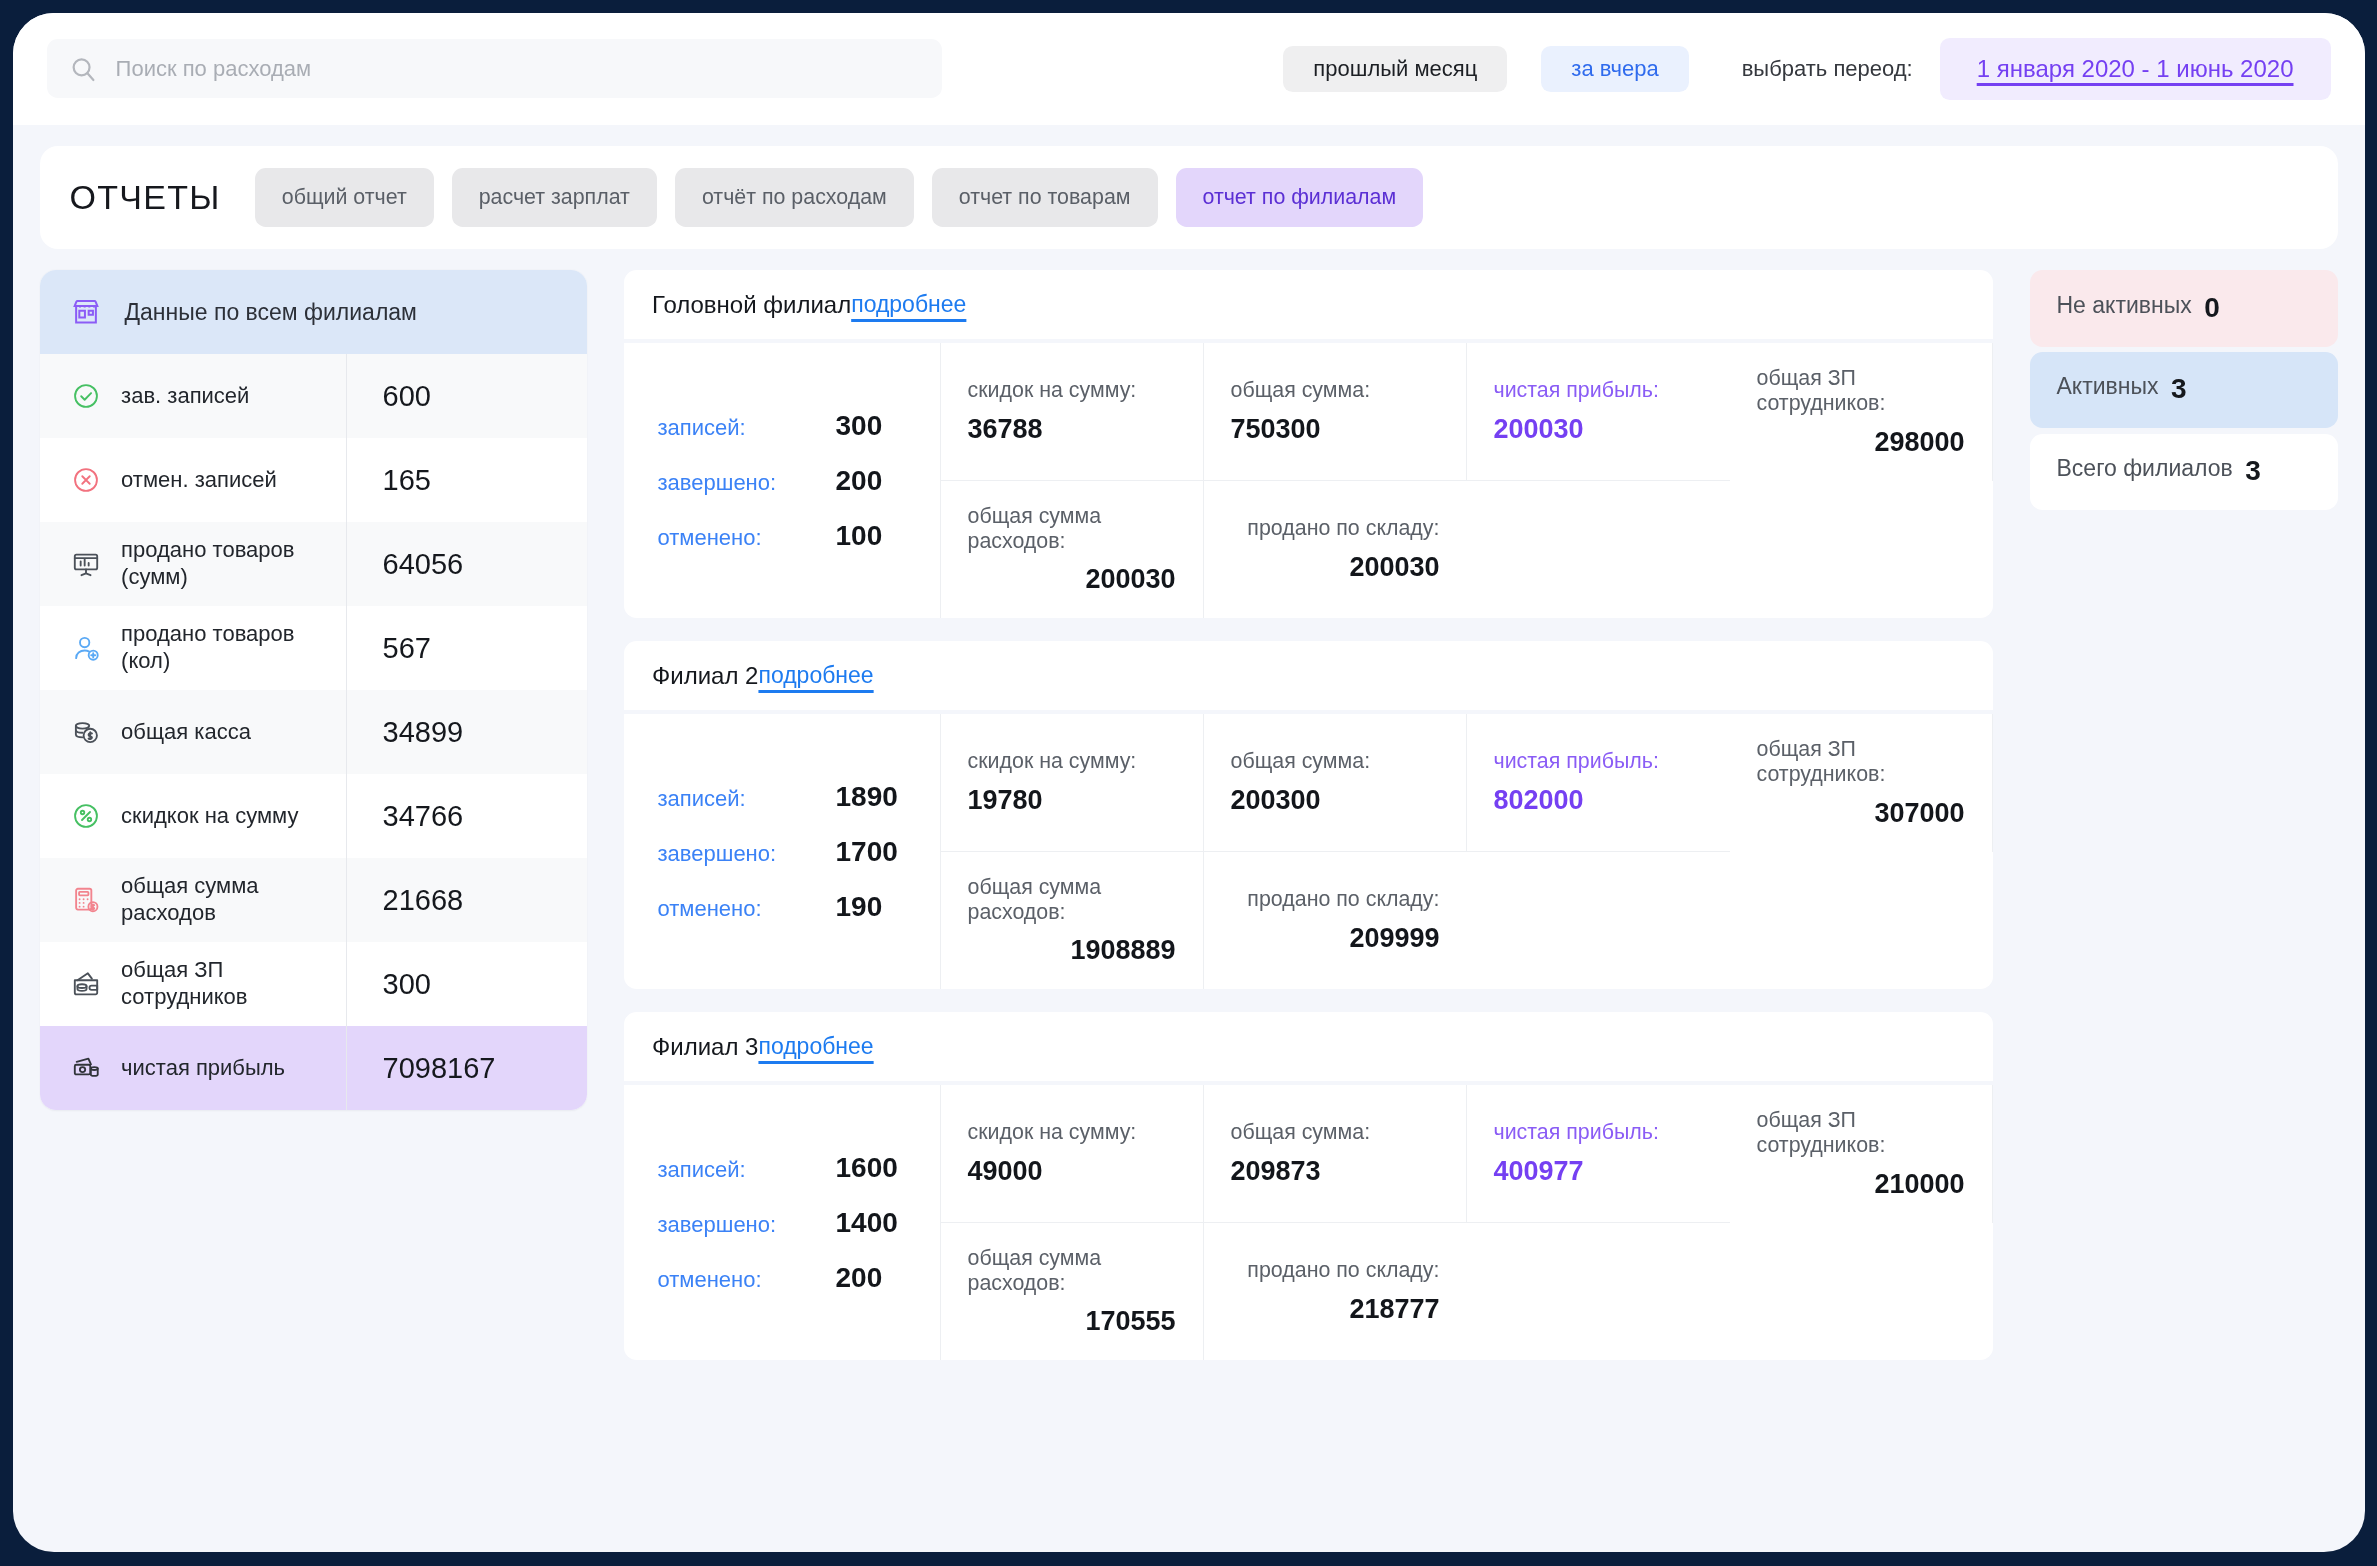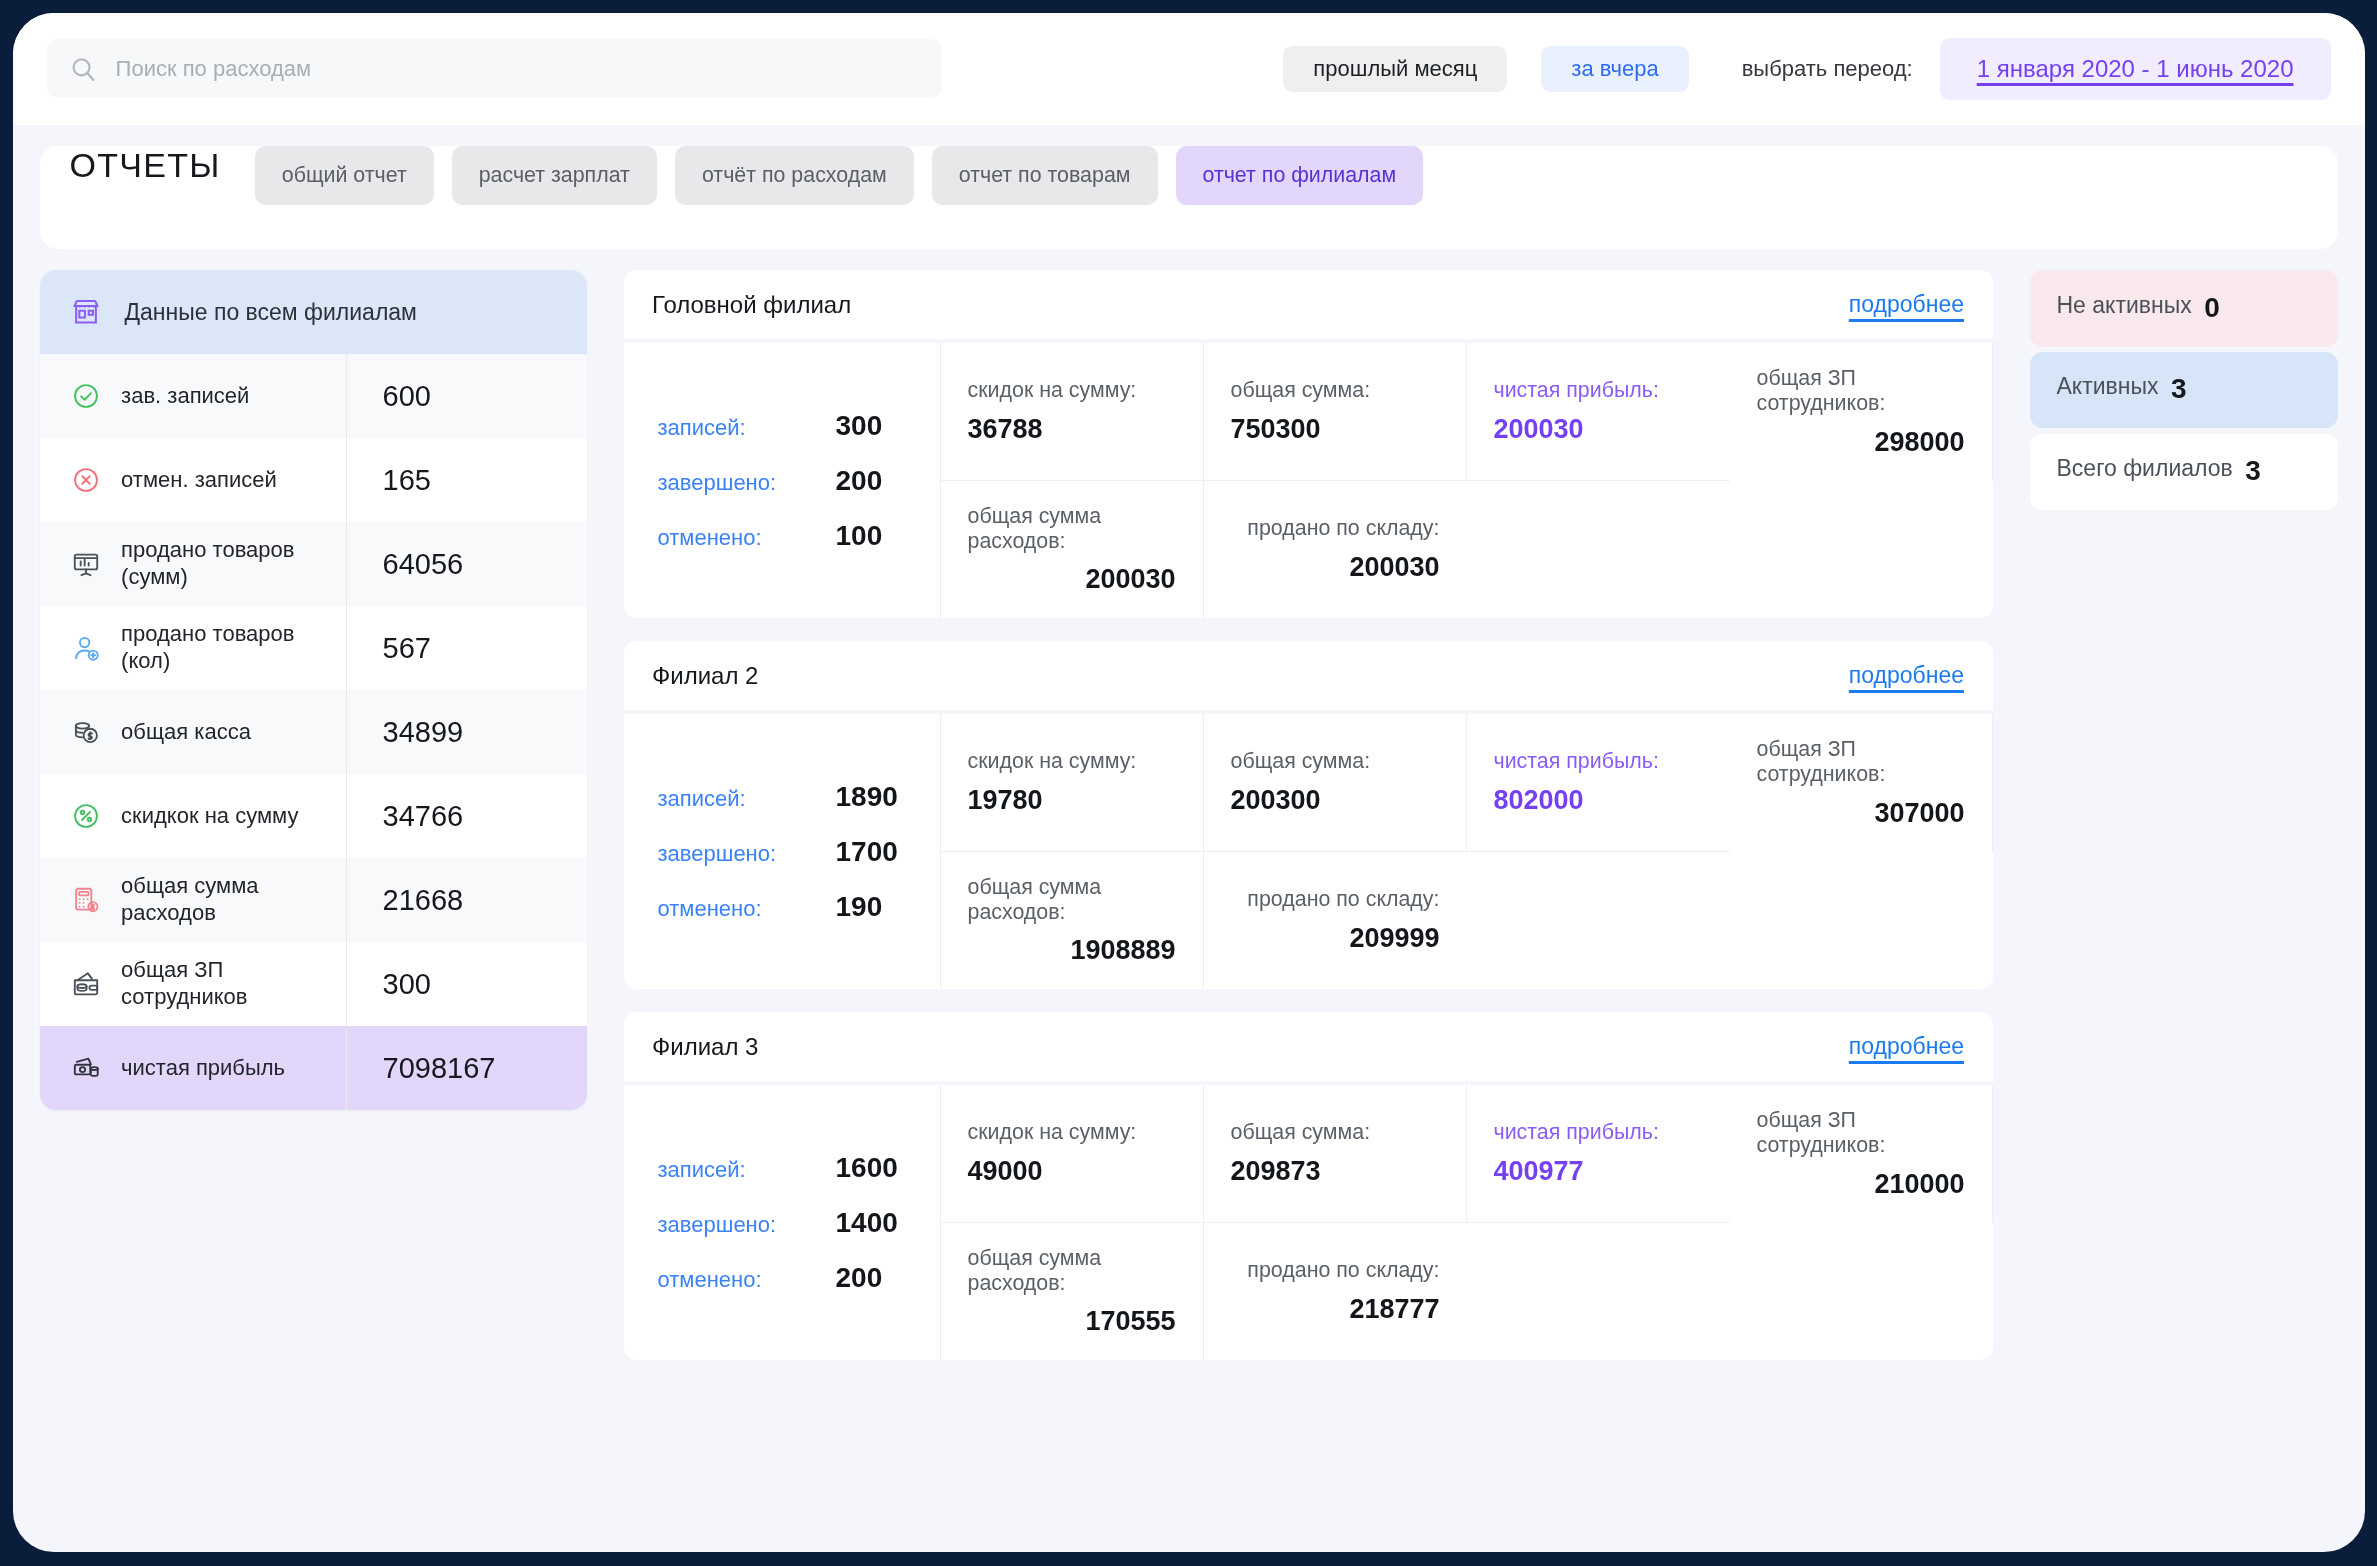--- a/index.html
+++ b/index.html
@@ -104,21 +104,21 @@
 
   
   .page {
     padding: 21.4px 27px 0 27px;
   }
   .reports-bar {
     background: #ffffff;
     border-radius: 18px;
     height: 103px;
     display: flex;
-    align-items: flex-start;
+    align-items: center;
     padding: 0 30px;
     gap: 18px;
   }
   .reports-title {
     font-size: 34px;
     letter-spacing: 1.3px;
     color: #16181d;
     margin-right: 16px;
     font-weight: 400;
   }
@@ -201,21 +201,21 @@
 
   
   .branches { flex: 1; min-width: 0; display: flex; flex-direction: column; gap: 23px; }
   .branch-card { display: flex; flex-direction: column; gap: 3.6px; }
   .branch-header {
     background: #ffffff;
     border-radius: 12.5px 12.5px 0 0;
     height: 69px;
     display: flex;
     align-items: center;
-    justify-content: space-between;
+    justify-content: flex-start;
     padding: 0 28.5px;
   }
   .branch-name { font-size: 24px; color: #15181d; }
   .branch-more {
     font-size: 23px;
     color: #1d7bf0;
     text-decoration: underline;
     text-underline-offset: 7.1px;
     text-decoration-thickness: 2.7px;
     cursor: pointer;

